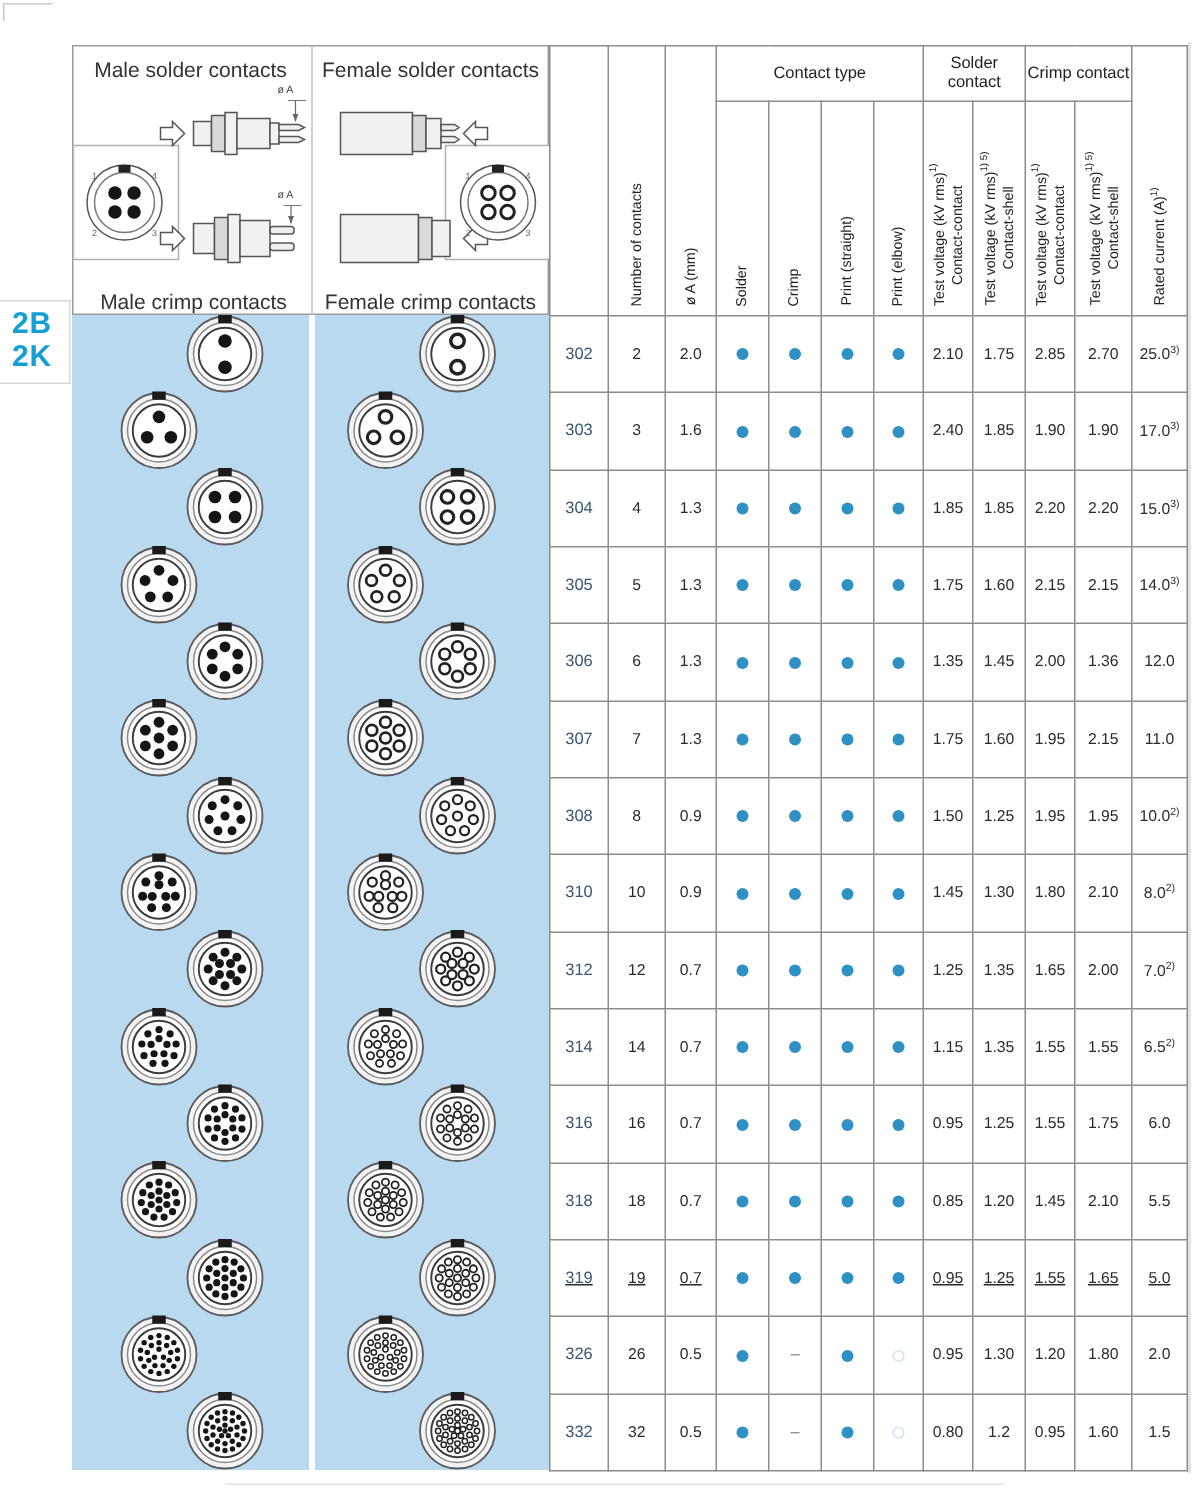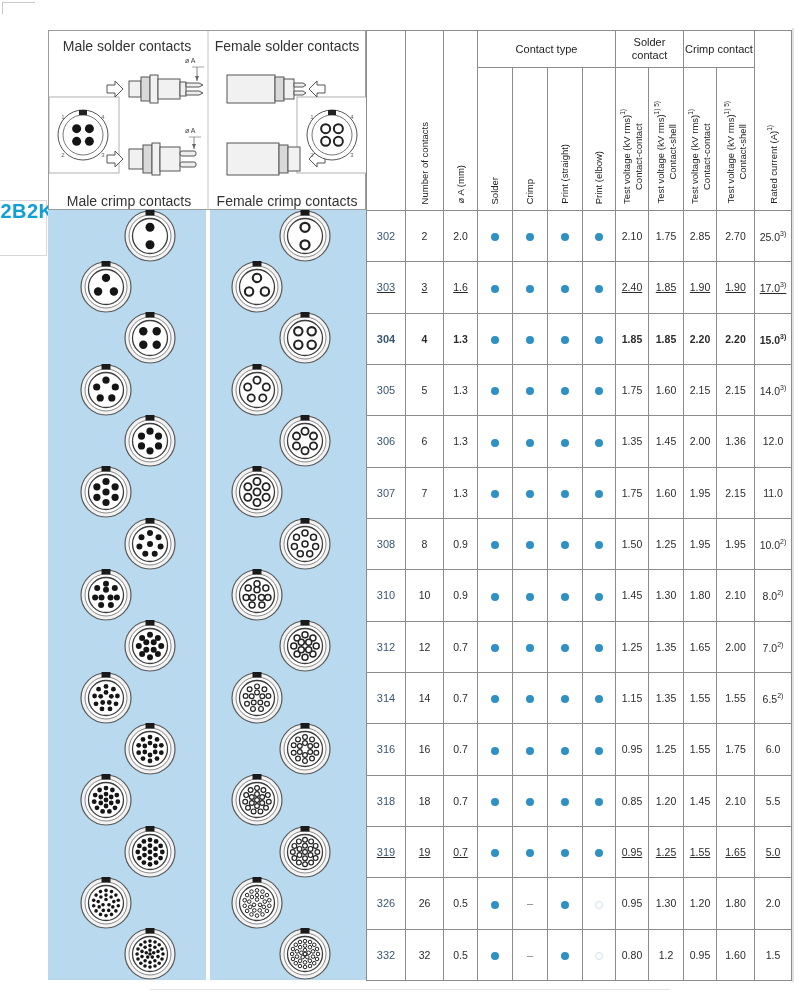--- a/index.html
+++ b/index.html
@@ -10,21 +10,21 @@
     overflow:hidden;
   }
   .corner-mark { position:absolute; left:2px; top:2px; width:33px; height:12px;
     border-left:1px solid #c9c9c9; border-top:1px solid #c9c9c9; }
   .page-edge-right { position:absolute; left:792px; top:28px; width:2px; height:954px; background:#e2e2e2; }
   .page-edge-bottom { position:absolute; left:150px; top:989px; width:520px; height:1px; background:#e4e4e4; }
 
   
   .series-box { position:absolute; left:0px; top:200px; width:47px; height:56px;
     background:#fff; border:1px solid #d8d8d8; border-left:none;
-    display:flex; flex-direction:row; justify-content:center; padding-left:8px; }
+    display:flex; flex-direction:column; justify-content:center; padding-left:8px; }
   .series-box div { font-size:20px; font-weight:bold; color:#129fd6; line-height:1.08; letter-spacing:0.5px; }
 
   
   .diagram-box { position:absolute; left:48px; top:30px; width:318px; height:180px;
     background:#fff; border:1px solid #9b9b9b; }
   .diagram-box svg { position:absolute; left:0; top:0; }
   .dlabel { position:absolute; font-size:14px; color:#333; text-align:center; width:150px; }
   .dlabel.tl { left:3px;  top:7px; }
   .dlabel.tr { left:163px; top:7px; }
   .dlabel.bl { left:5px;  top:162px; }
@@ -805,35 +805,35 @@
           <td class="num"><span class="dot"></span></td>
           <td class="num"><span class="dot"></span></td>
           <td class="num"><span class="dot"></span></td>
           <td class="num"><span class="dot"></span></td>
           <td class="num">2.10</td>
           <td class="num">1.75</td>
           <td class="num">2.85</td>
           <td class="num">2.70</td>
           <td class="rated">25.0<sup>3)</sup></td>
         </tr>
-        <tr style="height: 51.33px; text-decoration: underline;">
+        <tr style="height: 51.33px;">
           <td class="ref">303</td>
           <td class="num">3</td>
           <td class="num">1.6</td>
           <td class="num"><span class="dot"></span></td>
           <td class="num"><span class="dot"></span></td>
           <td class="num"><span class="dot"></span></td>
           <td class="num"><span class="dot"></span></td>
           <td class="num">2.40</td>
           <td class="num">1.85</td>
           <td class="num">1.90</td>
           <td class="num">1.90</td>
           <td class="rated">17.0<sup>3)</sup></td>
         </tr>
-        <tr style="height: 51.33px; font-weight: bold;">
+        <tr style="height: 51.33px;">
           <td class="ref">304</td>
           <td class="num">4</td>
           <td class="num">1.3</td>
           <td class="num"><span class="dot"></span></td>
           <td class="num"><span class="dot"></span></td>
           <td class="num"><span class="dot"></span></td>
           <td class="num"><span class="dot"></span></td>
           <td class="num">1.85</td>
           <td class="num">1.85</td>
           <td class="num">2.20</td>

